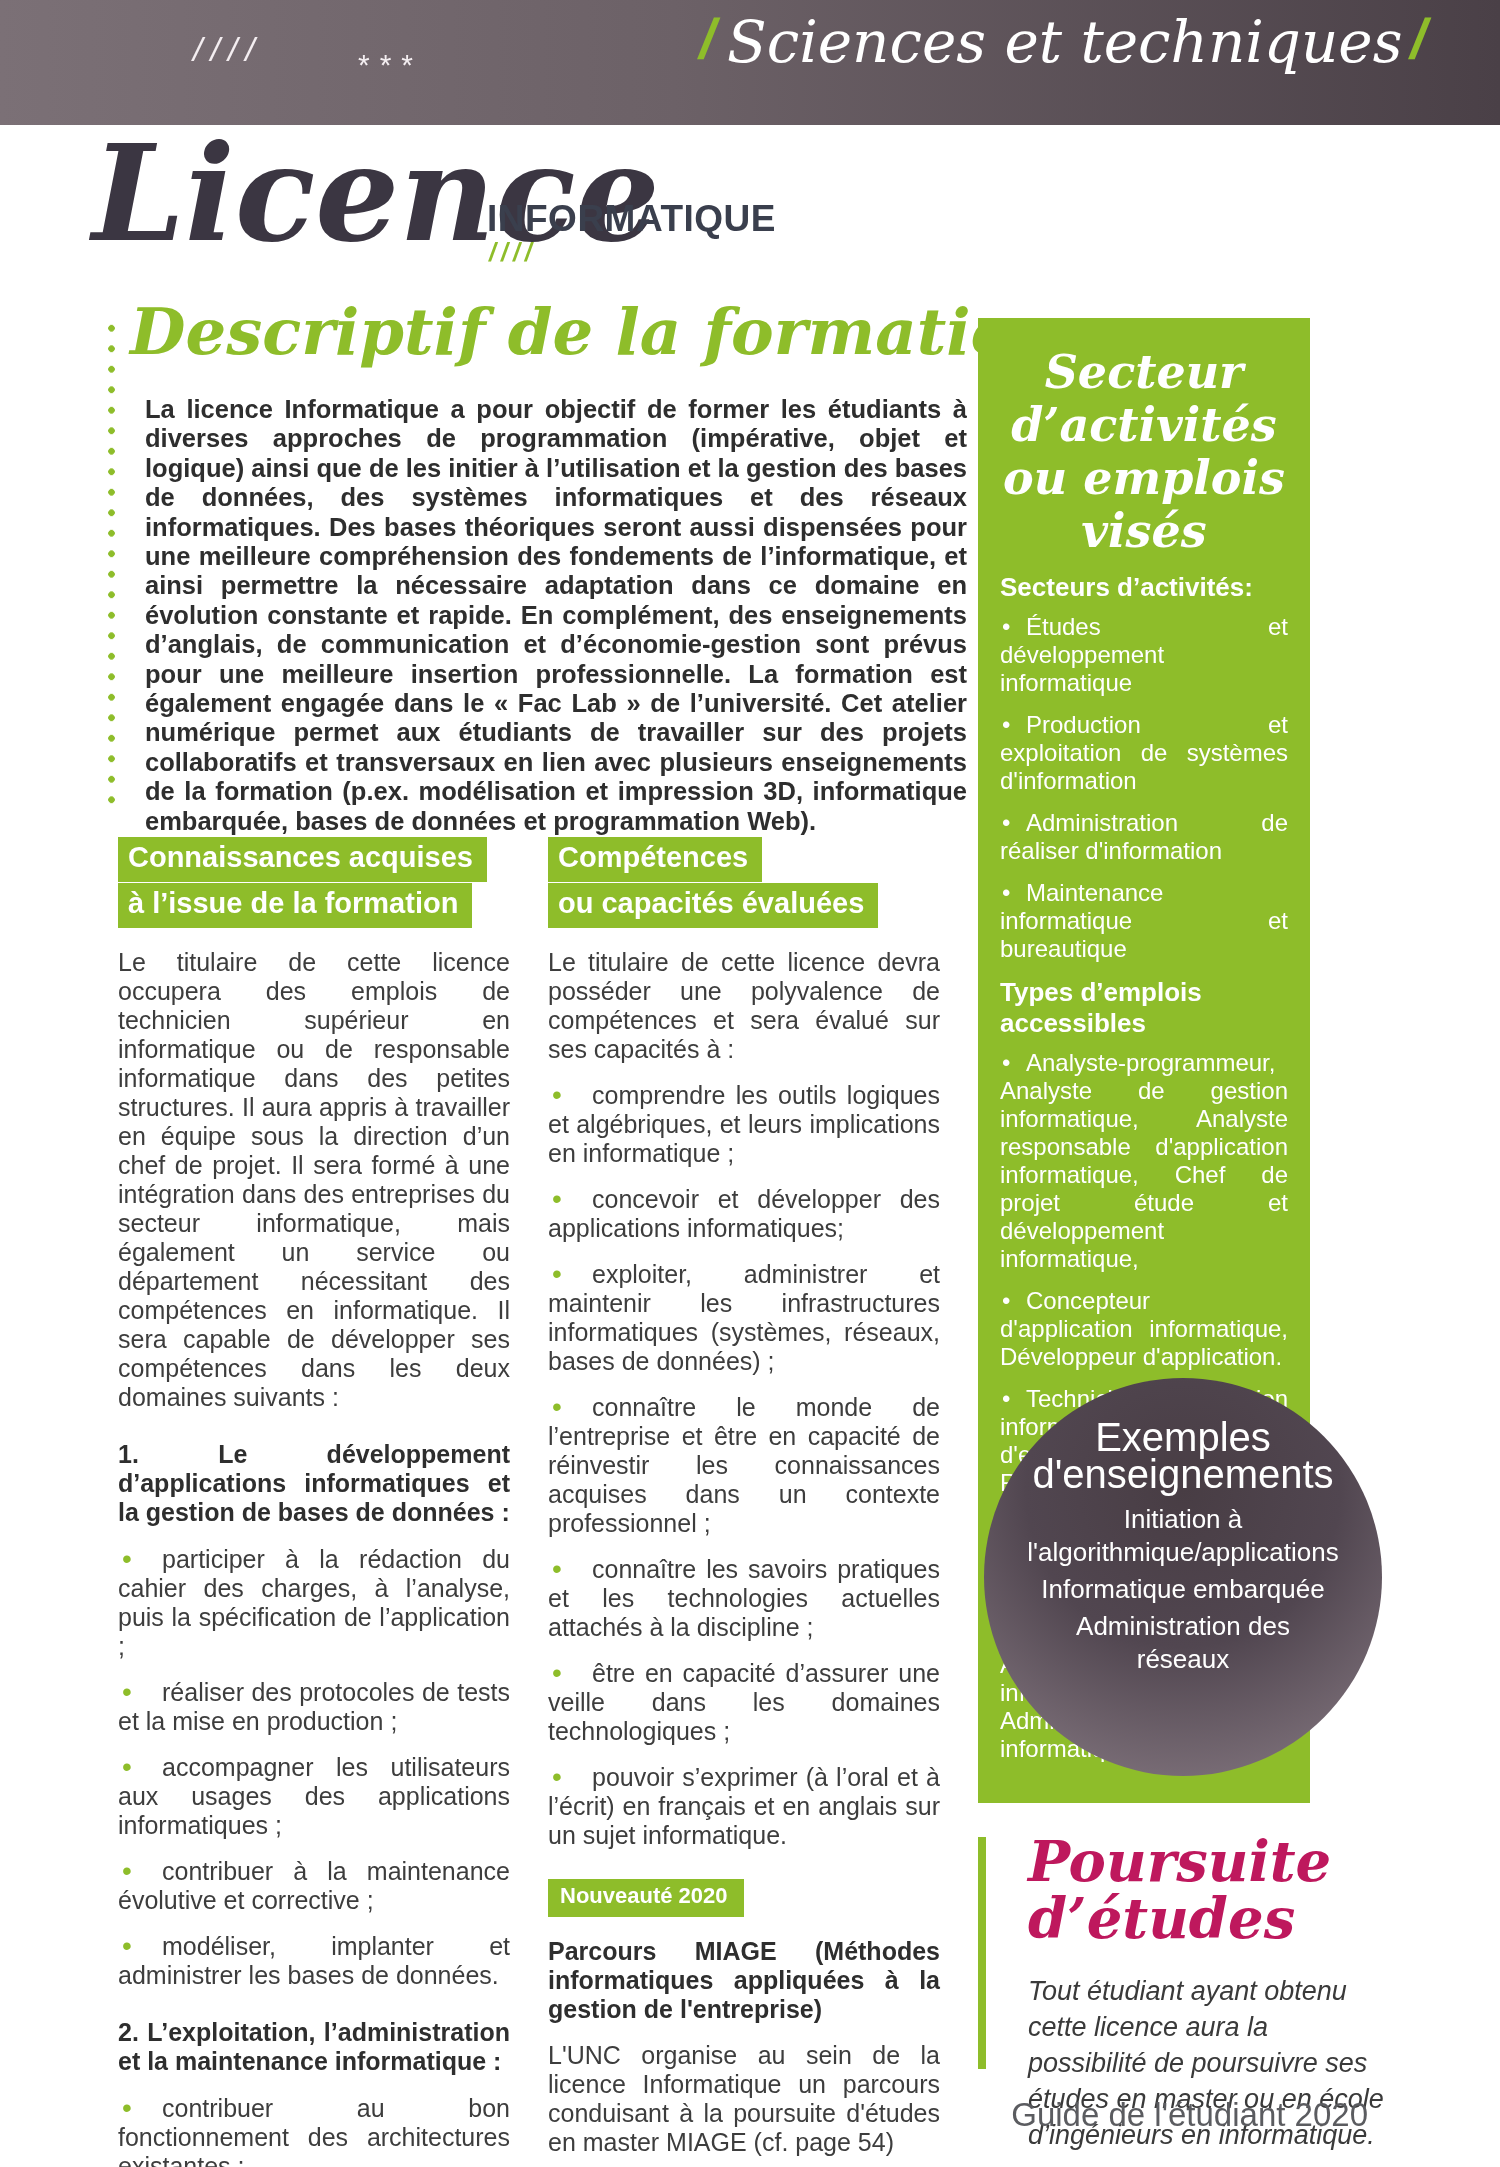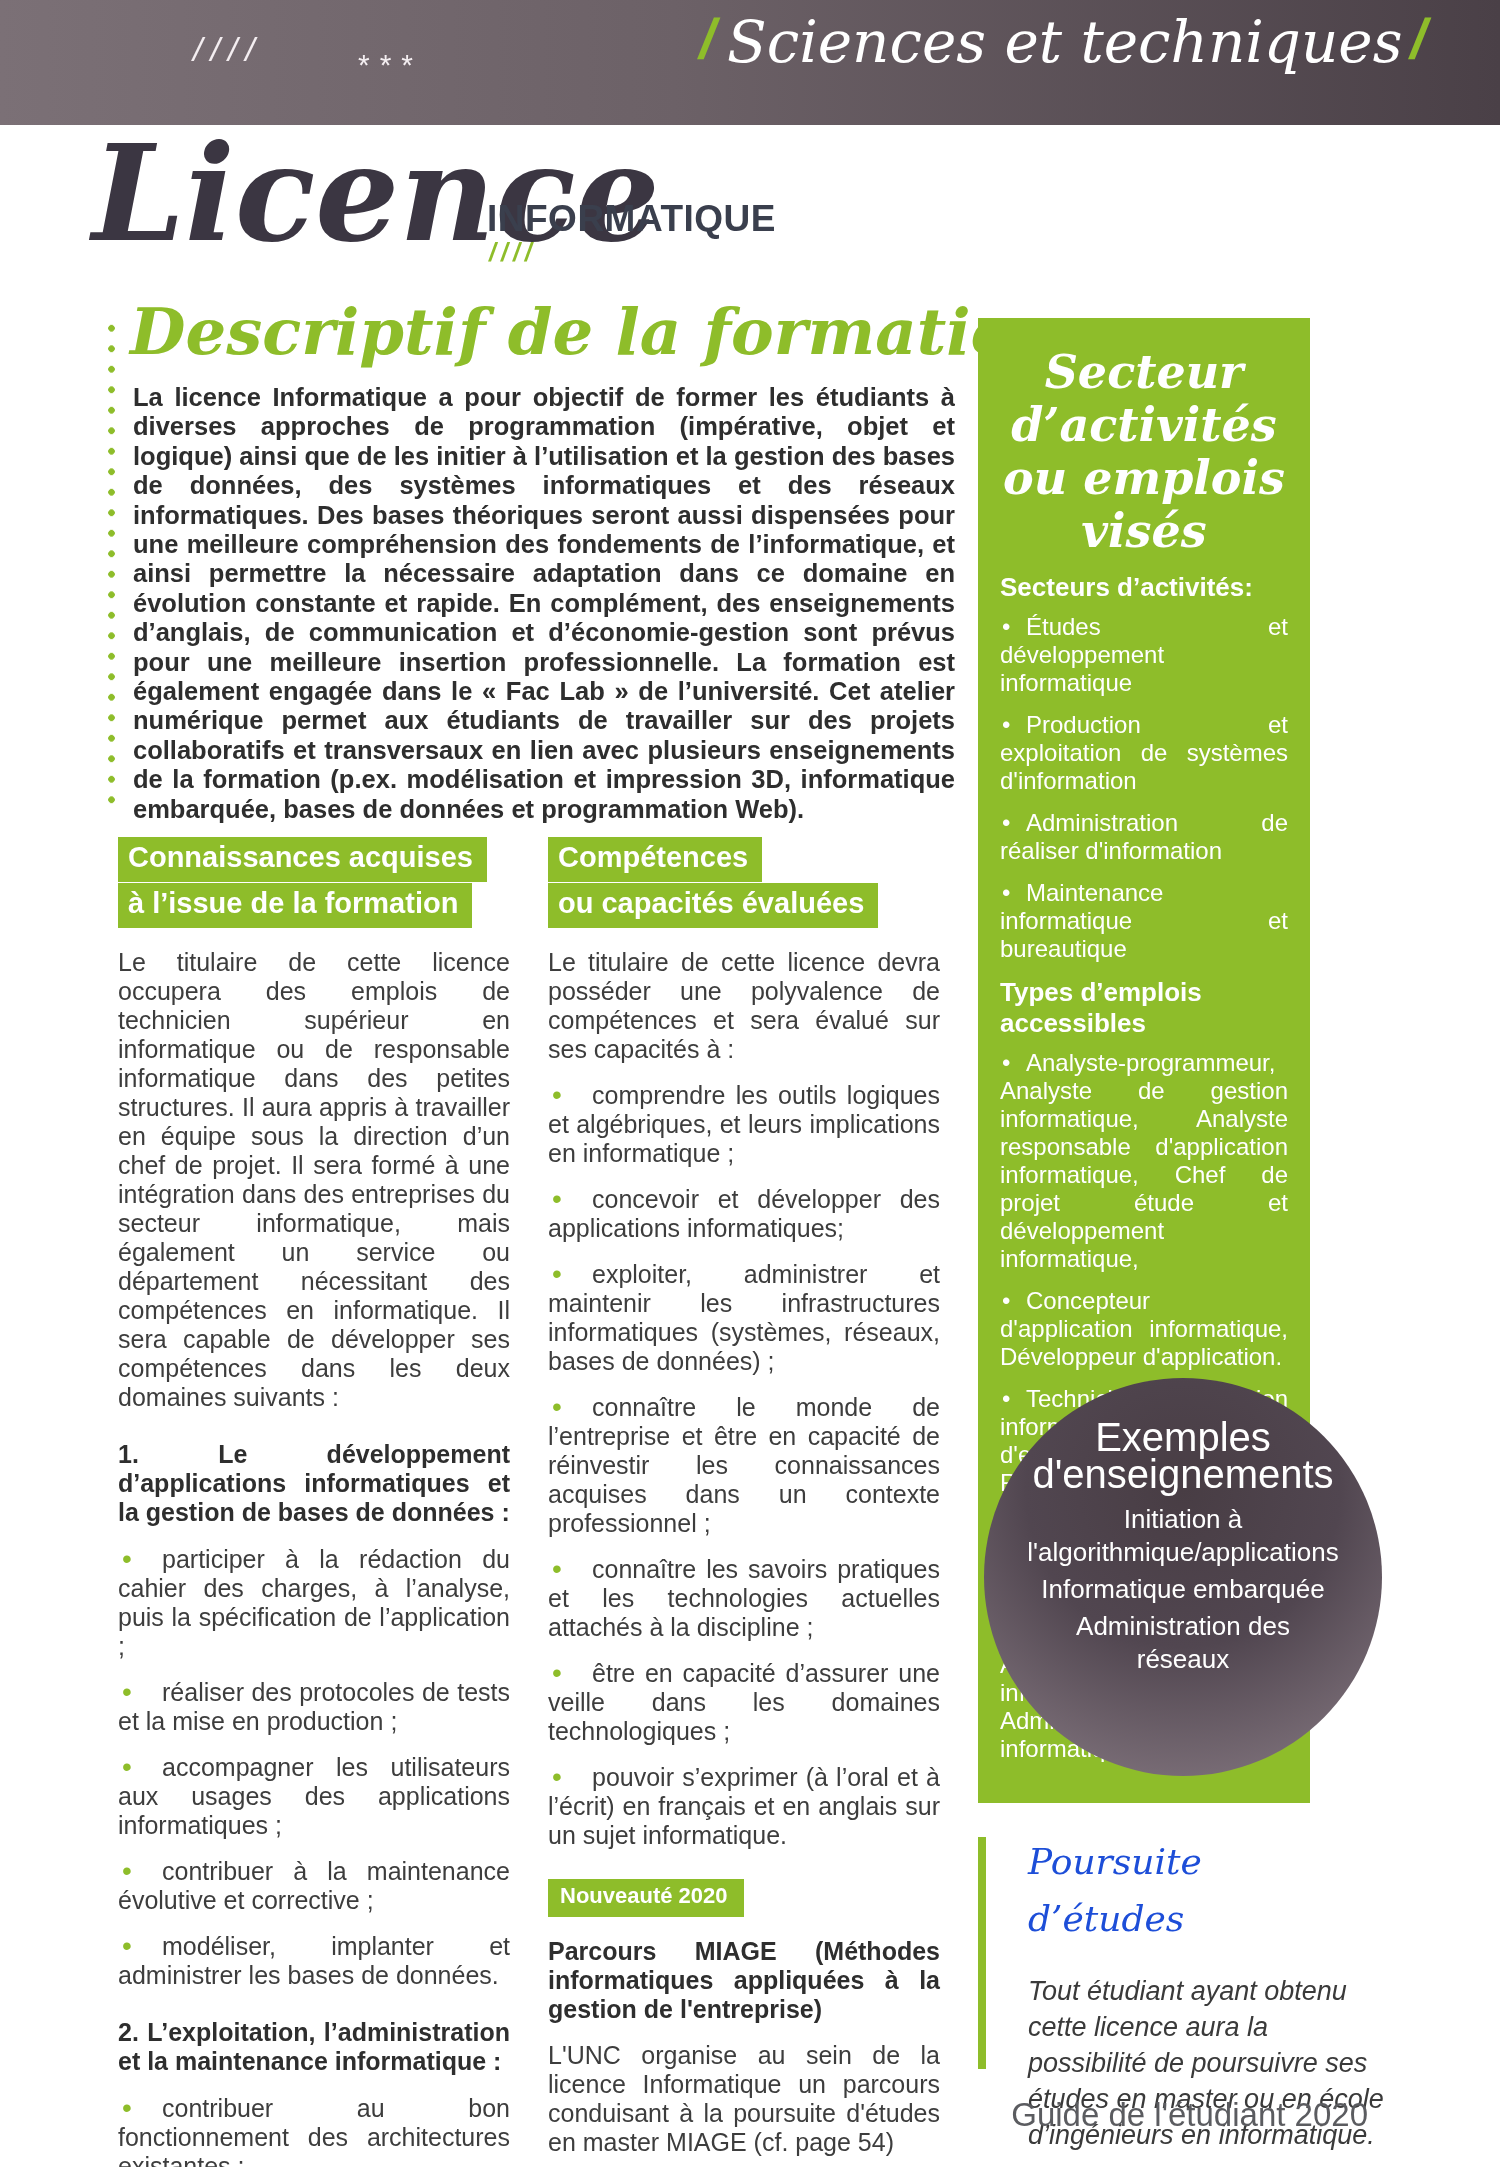--- a/index.html
+++ b/index.html
@@ -48,21 +48,21 @@
   .descr-dots {
     position:absolute; left:107px; top:318px; width:9px; height:490px;
     background-image:radial-gradient(circle at center,#8ebd2a 3px,rgba(0,0,0,0) 3.6px);
     background-size:9px 20.5px; background-repeat:repeat-y;
   }
   .descr-heading {
     position:absolute; left:130px; top:300px; margin:0; font-size:64px;
     font-weight:bold; color:#8ebd2a; line-height:1;
   }
   .descr-body {
-    position:absolute; left:133px; top:383px; width:822px; margin:0;
+    position:absolute; left:133px; top:383px; width:822px; margin:12px;
     font-size:25.5px; line-height:29.4px; font-weight:bold; color:#2e2e2e;
     text-align:justify;
   }
 
   
   .col { position:absolute; top:837px; width:392px; text-align:justify; }
   .col-left { left:118px; }
   .col-mid  { left:548px; }
   .box-head { margin:0 0 20px 0; }
   .box-line {
@@ -123,21 +123,21 @@
   .circle li { font-size:26px; line-height:33px; margin:4px 0; }
   .circle li:nth-child(3) { max-width:230px; margin-left:auto; margin-right:auto; }
 
   
   .poursuite { position:absolute; left:978px; top:1833px; width:414px; }
   .poursuite::before {
     content:""; position:absolute; left:0; top:4px; width:8px; height:232px;
     background:#8ebd2a;
   }
   .pour-head {
-    margin:0 0 0 50px; color:#1d4ed8; font-size:36px; font-weight:normal;
+    margin:0 0 0 50px; color:#be185d; font-size:56px; font-weight:bold;
     line-height:57px;
   }
   .pour-head span { display:block; }
   .pour-body {
     margin:26px 0 0 50px; font-size:27px; line-height:36px; font-style:italic;
     color:#3a3a3a;
   }
 
   
   .footer {

